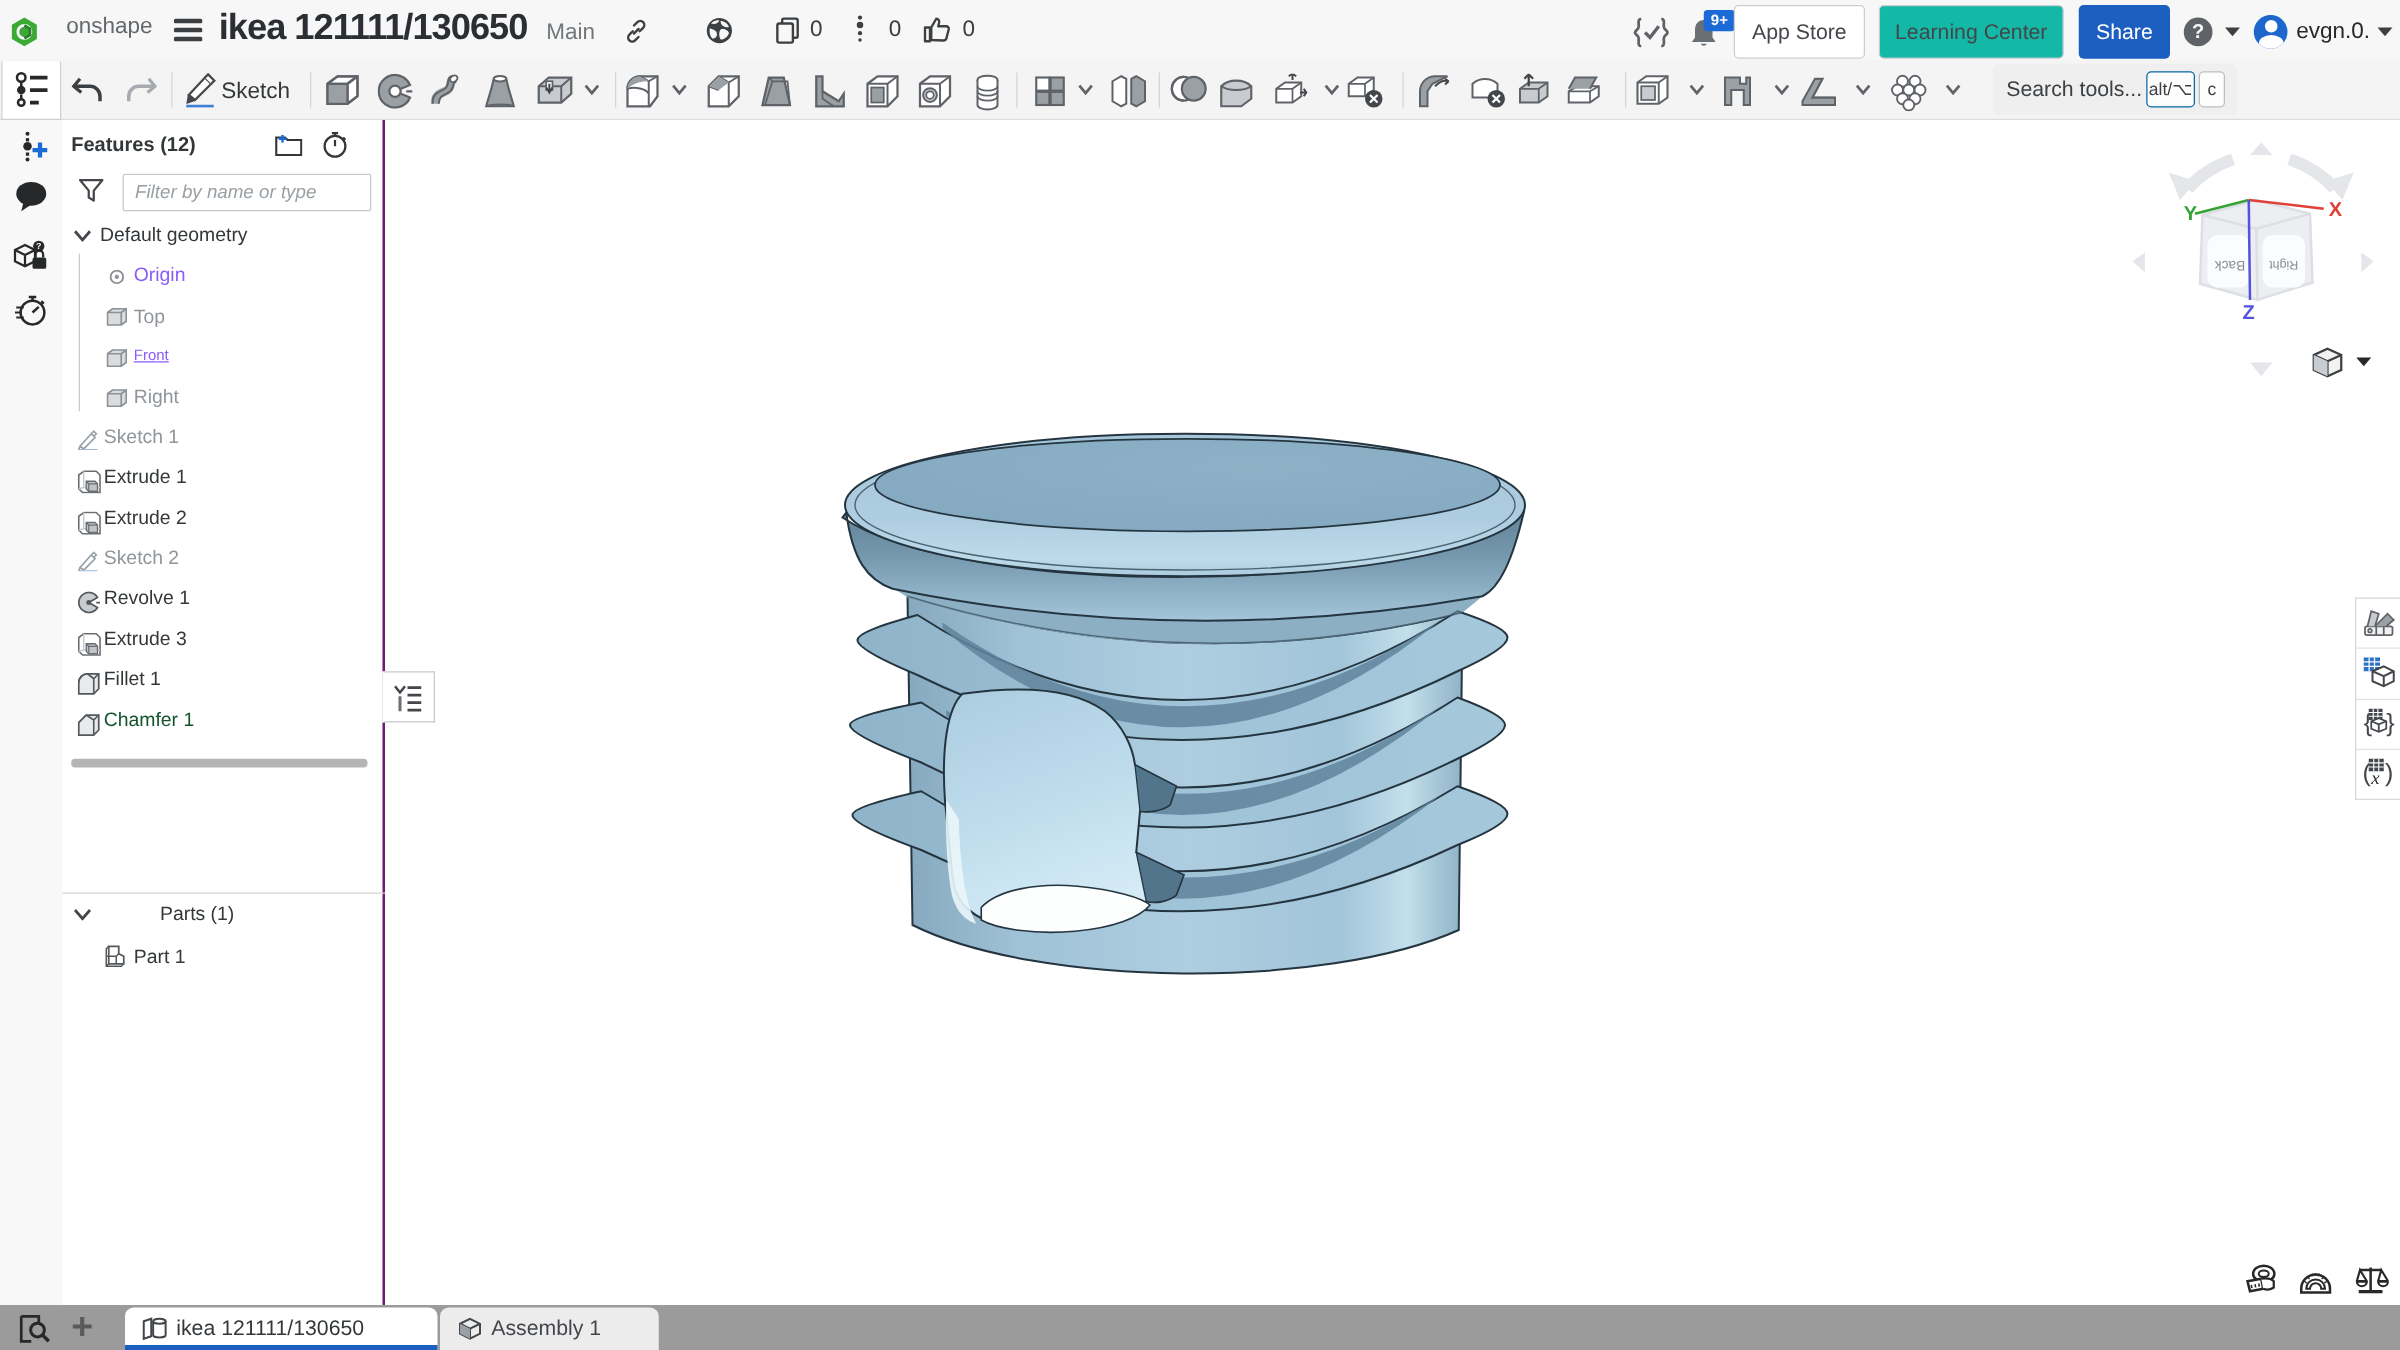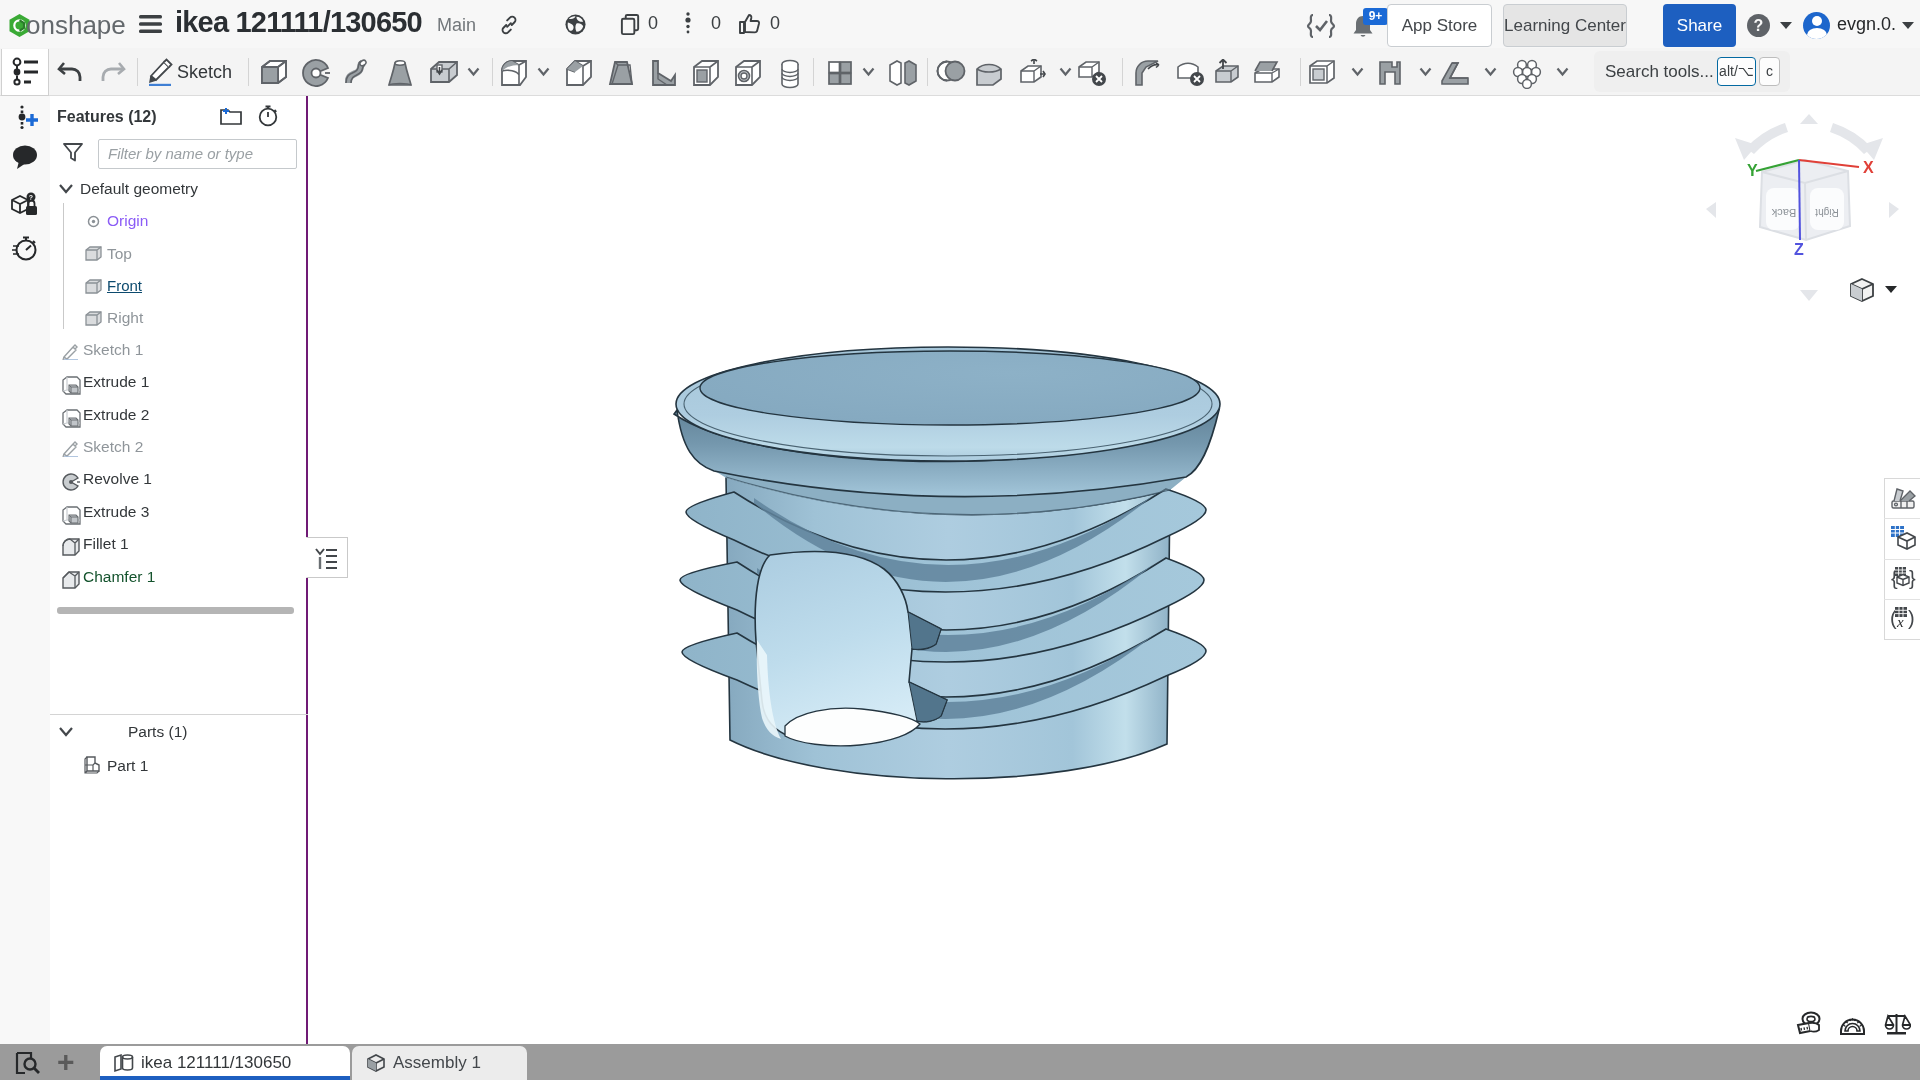--- a/index.html
+++ b/index.html
@@ -10,21 +10,21 @@
 </head>
 <body>
 
 <div class="abs" id="topbar" style="left:0;top:0;width:1920px;height:48px;background:#f7f7f7;">
 
   <svg class="abs" style="left:7px;top:13px;" width="25" height="25" viewBox="0 0 25 25">
     <polygon points="12.5,1 22.5,6.8 22.5,18.2 12.5,24 2.5,18.2 2.5,6.8" fill="#3aaa35"></polygon>
     <circle cx="12.5" cy="12.5" r="5.2" fill="none" stroke="#fff" stroke-width="2.2"></circle>
     <path d="M12.5 7.3 L17 10 L17 15 L12.5 17.7" fill="none" stroke="#2a7d2a" stroke-width="2.2"></path>
   </svg>
-  <div class="abs" style="left:26px;top:10px;font-size:26px;color:#63686c;">onshape</div>
+  <div class="abs" style="left:53px;top:10px;font-size:18px;color:#63686c;">onshape</div>
 
   <svg class="abs" style="left:139px;top:14px;" width="23" height="20" viewBox="0 0 23 20">
     <rect x="0" y="1" width="23" height="3.6" rx="1.5" fill="#3c4043"></rect>
     <rect x="0" y="8.2" width="23" height="3.6" rx="1.5" fill="#3c4043"></rect>
     <rect x="0" y="15.4" width="23" height="3.6" rx="1.5" fill="#3c4043"></rect>
   </svg>
   <div class="abs" style="left:175px;top:6px;font-size:29px;font-weight:bold;color:#2b2f33;letter-spacing:-0.8px;">ikea 121111/130650</div>
   <div class="abs" style="left:437px;top:15px;font-size:18px;color:#72777b;">Main</div>
 
   <svg class="abs" style="left:498px;top:14px;" width="22" height="22" viewBox="0 0 24 24">
@@ -59,21 +59,21 @@
     <path d="M23 1 C26 1 25 5 25 7 C25 10 28 10 28 12 C28 14 25 14 25 17 C25 19 26 23 23 23" fill="none" stroke="#5f6368" stroke-width="2.2"></path>
     <path d="M10 12 l4 4 L21 7" fill="none" stroke="#5f6368" stroke-width="2.6"></path>
   </svg>
 
   <svg class="abs" style="left:1350px;top:14px;" width="26" height="26" viewBox="0 0 26 26">
     <path d="M13 2 C8.5 2 6 5.5 6 10 L6 16 L3.5 19.5 L22.5 19.5 L20 16 L20 10 C20 5.5 17.5 2 13 2 Z" fill="#6a6f73"></path>
     <path d="M10.5 21 a2.7 2.7 0 0 0 5 0 Z" fill="#6a6f73"></path>
   </svg>
   <div class="abs" style="left:1363px;top:8px;width:25px;height:17px;background:#1b6ad6;border-radius:3px;color:#fff;font-size:12px;font-weight:bold;text-align:center;line-height:17px;">9+</div>
   <div class="abs" style="left:1387px;top:4px;width:105px;height:43px;background:#fff;border:1px solid #c9cdd1;border-radius:4px;font-size:17px;color:#43474b;text-align:center;line-height:41px;">App Store</div>
-  <div class="abs" style="left:1503px;top:4px;width:124px;height:43px;background:#e5e5e5;border:1px solid #c9cdd1;border-radius:4px;font-size:17px;color:#43474b;text-align:center;line-height:41px;">Learning Center</div>
+  <div class="abs" style="left:1503px;top:4px;width:148px;height:43px;background:#14b8a6;border:1px solid #c9cdd1;border-radius:4px;font-size:17px;color:#43474b;text-align:center;line-height:41px;">Learning Center</div>
   <div class="abs" style="left:1663px;top:4px;width:73px;height:43px;background:#1d5fc0;border-radius:4px;font-size:17px;color:#fff;text-align:center;line-height:43px;">Share</div>
 
   <div class="abs" style="left:1747px;top:14px;width:23px;height:23px;background:#5f6368;border-radius:50%;color:#f7f7f7;font-size:16px;font-weight:bold;text-align:center;line-height:23px;">?</div>
   <svg class="abs" style="left:1779px;top:21px;" width="14" height="9" viewBox="0 0 14 9">
       <path d="M1 1 L7 8 L13 1 Z" fill="#3c4043"></path>
     </svg>
 
   <div class="abs" style="left:1803px;top:12px;width:27px;height:27px;background:#1d66cc;border-radius:50%;overflow:hidden;">
     <div class="abs" style="left:8.5px;top:4px;width:10px;height:10px;background:#fff;border-radius:50%;"></div>
     <div class="abs" style="left:3.5px;top:16px;width:20px;height:14px;background:#fff;border-radius:50% 50% 0 0;"></div>
@@ -343,21 +343,21 @@
   <svg class="abs" style="left:35px;top:150px;" width="17" height="15" viewBox="0 0 17 15">
       <path d="M1 4 L5 1 L16 1 L16 11 L12 14 L1 14 Z" fill="#dadcde" stroke="#8b9196" stroke-width="1.3"></path>
       <path d="M1 4 L12 4 L12 14 M12 4 L16 1" fill="none" stroke="#8b9196" stroke-width="1.3"></path>
     </svg>
   <div class="abs" style="left:57px;top:149px;font-size:15.5px;color:#8f959a;">Top</div>
 
   <svg class="abs" style="left:35px;top:183px;" width="17" height="15" viewBox="0 0 17 15">
       <path d="M1 4 L5 1 L16 1 L16 11 L12 14 L1 14 Z" fill="#dadcde" stroke="#8b9196" stroke-width="1.3"></path>
       <path d="M1 4 L12 4 L12 14 M12 4 L16 1" fill="none" stroke="#8b9196" stroke-width="1.3"></path>
     </svg>
-  <div class="abs" style="left:57px;top:181px;font-size:15px;color:#0c4a6e;text-decoration:underline;">Front</div>
+  <div class="abs" style="left:57px;top:181px;font-size:12px;color:#8b5cf6;text-decoration:underline;">Front</div>
 
   <svg class="abs" style="left:35px;top:215px;" width="17" height="15" viewBox="0 0 17 15">
       <path d="M1 4 L5 1 L16 1 L16 11 L12 14 L1 14 Z" fill="#dadcde" stroke="#8b9196" stroke-width="1.3"></path>
       <path d="M1 4 L12 4 L12 14 M12 4 L16 1" fill="none" stroke="#8b9196" stroke-width="1.3"></path>
     </svg>
   <div class="abs" style="left:57px;top:213px;font-size:15.5px;color:#8f959a;">Right</div>
 
   <svg class="abs" style="left:12px;top:248px;" width="18" height="16" viewBox="0 0 18 16">
       <path d="M2 13 L11 3 L14 6 L5 15 Z M1 16 L2 13 M11 3 l2-2 2 2 -2 2" fill="none" stroke="#9aa0a4" stroke-width="1.4"></path>
       <path d="M2 16 H16" stroke="#9fb8d8" stroke-width="1.6"></path>

